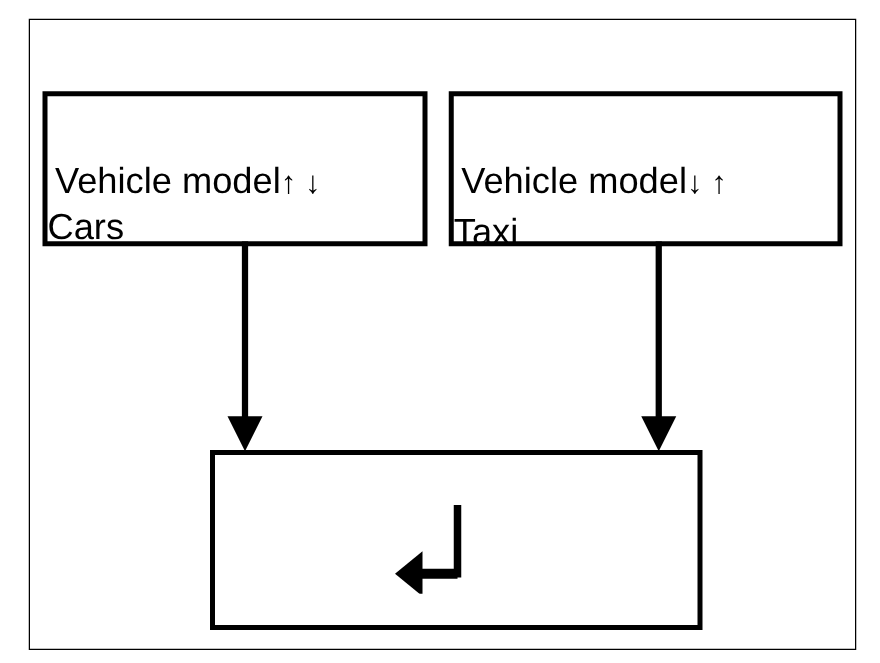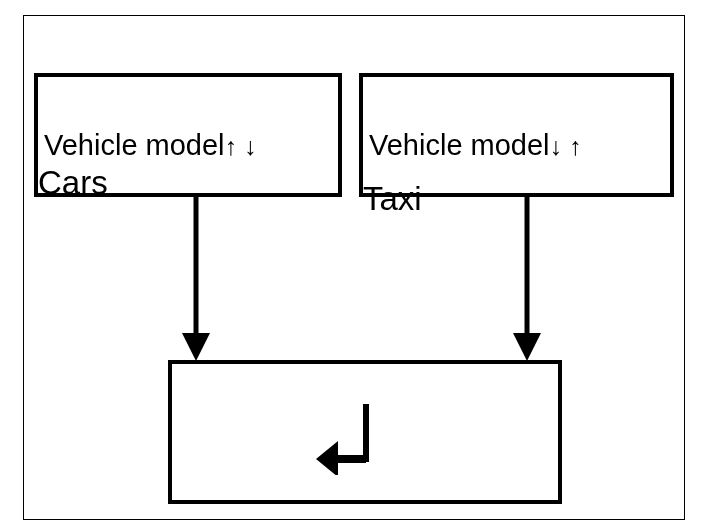--- a/index.html
+++ b/index.html
@@ -63,27 +63,27 @@
     white-space: nowrap;
     margin-top: 43px;
   }
   .node-title .arrow-glyph {
     font-size: 25px;
   }
   
   .node-caption {
     position: absolute;
     left: 4px;
-    font-size: 33px;
+    font-size: 29px;
     line-height: 29px;
     color: #000000;
     white-space: nowrap;
   }
   #caption-cars { top: 168px; }
-  #caption-taxi { top: 184px; }
+  #caption-taxi { top: 172px; }
 
   
   .connector {
     position: absolute;
   }
   #connector-left {
     left: 180px;
     top: 193px;
     width: 32px;
     height: 170px;

